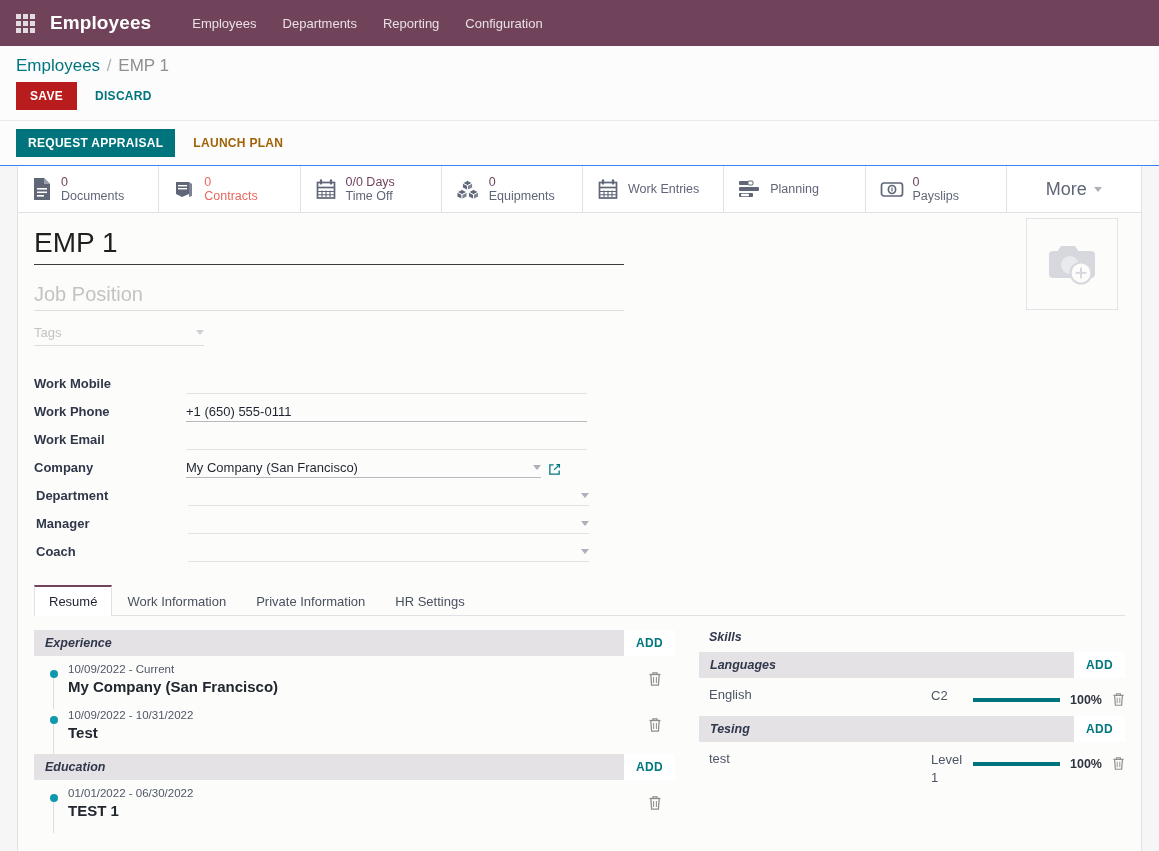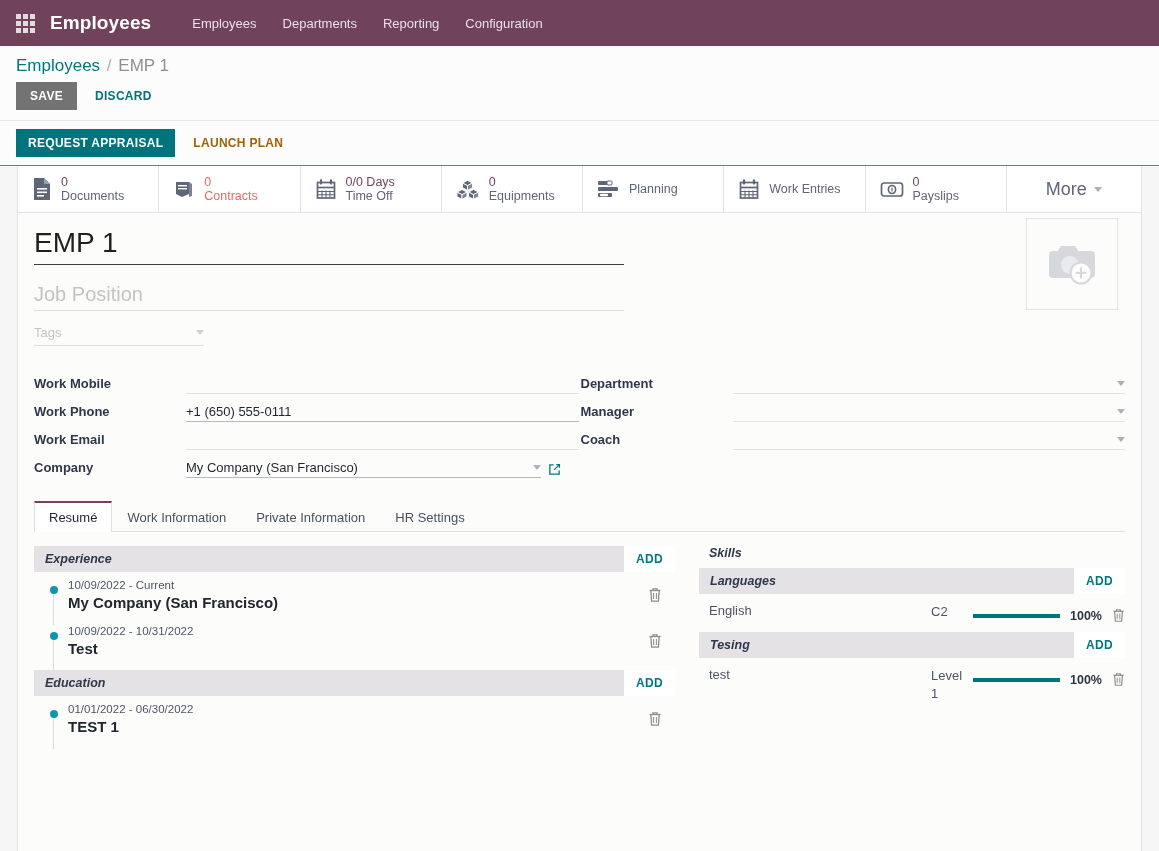--- a/index.html
+++ b/index.html
@@ -57,21 +57,21 @@
     font-size: 17px;
     padding-bottom: 6px;
     color: #8f8f8f;
   }
   .breadcrumb .crumb-link { color: #00767f; cursor: pointer; }
   .breadcrumb .crumb-sep { color: #b0b0b0; padding: 0 2px; }
   .breadcrumb .crumb-current { color: #8f8f8f; }
 
   .btn-row { display: flex; align-items: center; padding-bottom: 10px; }
   .btn-save {
-    background: #737373;
+    background: #b91c1c;
     color: #fff;
     border: none;
     font-size: 12px;
     font-weight: bold;
     letter-spacing: .3px;
     padding: 7px 14px;
     cursor: pointer;
     font-family: inherit;
   }
   .btn-discard {
@@ -214,20 +214,21 @@
     background: #fcfdfb;
     display: flex; align-items: center; justify-content: center;
     cursor: pointer;
   }
 
   
   .fields-grid {
     display: flex;
     margin-top: 20px;
     gap: 0;
+    flex-direction: column;
   }
   .fcol { width: 553px; }
   .fcol.right { margin-left: 2px; }
   .frow { display: flex; align-items: flex-end; height: 28px; }
   .flabel {
     width: 152px;
     font-size: 13px;
     font-weight: bold;
     color: #30374a;
     padding-bottom: 3px;
@@ -502,44 +503,44 @@
         </svg>
       </span>
       <span class="stat-text">
         <span class="stat-value">0</span>
         <span class="stat-label">Equipments</span>
       </span>
     </div>
 
     <div class="stat-btn">
       <span class="stat-icon">
+        <svg width="22" height="21" viewBox="0 0 22 21" fill="none" stroke="#5f6677" stroke-width="1.7">
+          <rect x="2.5" y="3.5" width="17" height="15.5"></rect>
+          <path d="M2.5 8.5h17"></path>
+          <path d="M6 1.5v3M16 1.5v3" stroke-width="2.3" stroke-linecap="round"></path>
+          <path d="M7 11.5v7M11 11.5v7M15 11.5v7M2.5 12.5h17M2.5 15.8h17" stroke-width="1.1"></path>
+        </svg>
+      </span>
+      <span class="stat-text">
+        <span class="stat-label">Work Entries</span>
+      </span>
+    </div>
+
+    <div class="stat-btn">
+      <span class="stat-icon">
         <svg width="23" height="18" viewBox="0 0 23 18" fill="#5f6677">
           <rect x="1" y="1" width="14" height="4" rx="1"></rect>
           <rect x="10" y="1" width="5" height="4" rx="1" fill="#fff" stroke="#5f6677" stroke-width="1"></rect>
           <rect x="1" y="7" width="20" height="4" rx="1"></rect>
           <rect x="1" y="13" width="14" height="4" rx="1"></rect>
           <rect x="3" y="13.8" width="8" height="2.4" rx="1" fill="#fff"></rect>
         </svg>
       </span>
       <span class="stat-text">
         <span class="stat-label">Planning</span>
-      </span>
-    </div>
-
-    <div class="stat-btn">
-      <span class="stat-icon">
-        <svg width="22" height="21" viewBox="0 0 22 21" fill="none" stroke="#5f6677" stroke-width="1.7">
-          <rect x="2.5" y="3.5" width="17" height="15.5"></rect>
-          <path d="M2.5 8.5h17"></path>
-          <path d="M6 1.5v3M16 1.5v3" stroke-width="2.3" stroke-linecap="round"></path>
-          <path d="M7 11.5v7M11 11.5v7M15 11.5v7M2.5 12.5h17M2.5 15.8h17" stroke-width="1.1"></path>
-        </svg>
-      </span>
-      <span class="stat-text">
-        <span class="stat-label">Work Entries</span>
       </span>
     </div>
 
     <div class="stat-btn">
       <span class="stat-icon">
         <svg width="24" height="17" viewBox="0 0 24 17" fill="none" stroke="#5f6677" stroke-width="1.7">
           <rect x="1.5" y="2" width="21" height="13" rx="2.5"></rect>
           <ellipse cx="12" cy="8.5" rx="3.6" ry="4"></ellipse>
           <path d="M12 6.6v3.8" stroke-width="1.2"></path>
         </svg>

